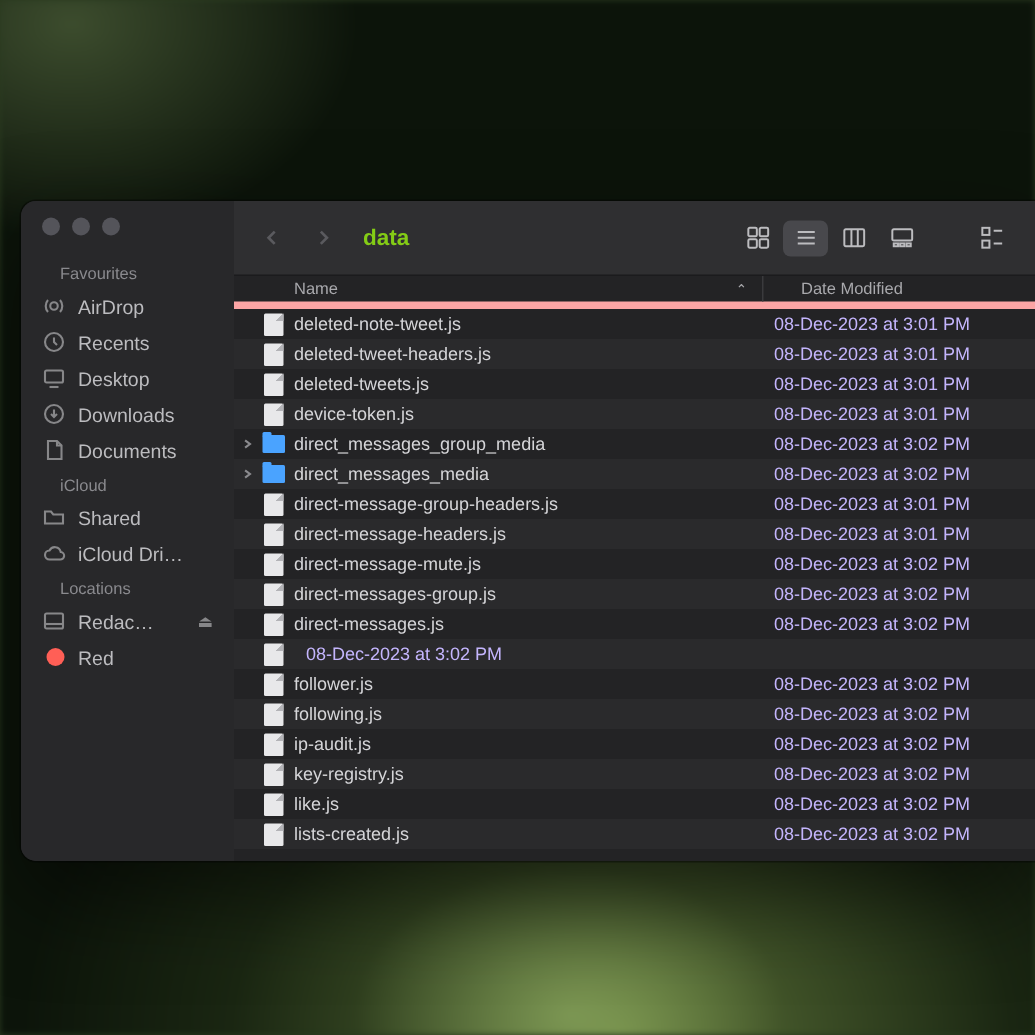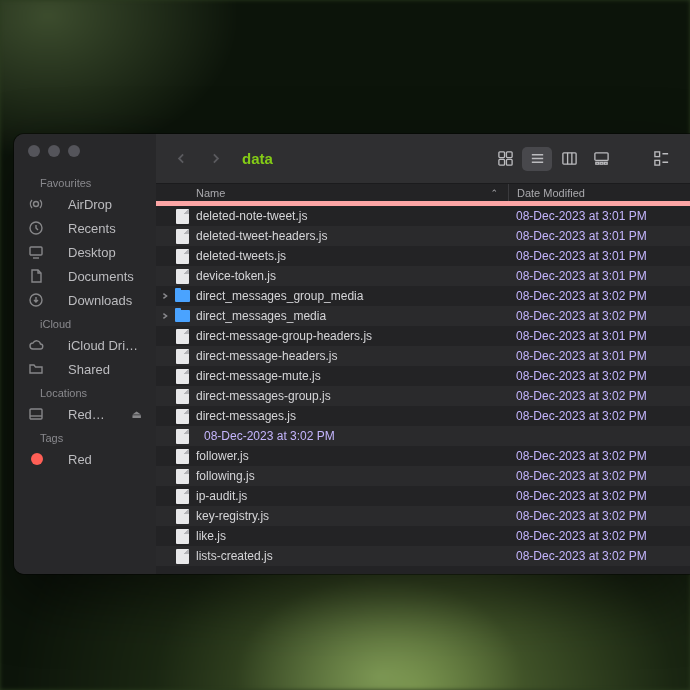--- a/index.html
+++ b/index.html
@@ -5,40 +5,40 @@
 *{margin:0;padding:0;box-sizing:border-box;font-family:-apple-system,BlinkMacSystemFont,"Segoe UI",Helvetica,Arial,sans-serif;-webkit-font-smoothing:antialiased}
 body{width:690px;height:690px;background:#2a3a1f;overflow:hidden;position:relative}
 .bg{position:absolute;inset:0;background:radial-gradient(ellipse 400px 300px at 60% 100%,#627a3a 0%,#3e5027 30%,#1a2612 65%,#0c140a 100%);filter:blur(2px)}
 .bg::before{content:"";position:absolute;inset:0;background:radial-gradient(ellipse 260px 180px at 55% 98%,rgba(168,200,120,.45) 0%,transparent 55%)}
 .bg::after{content:"";position:absolute;top:0;left:0;width:240px;height:160px;background:radial-gradient(ellipse at 20% 10%,rgba(72,90,54,.8) 0%,transparent 70%)}
 .window{position:absolute;top:134px;left:14px;right:0;height:440px;background:#2a2a2c;border-radius:10px 0 0 10px;display:flex;box-shadow:0 24px 60px rgba(0,0,0,.5),0 0 0 1px rgba(0,0,0,.4);overflow:hidden}
 .sidebar{width:142px;background:rgba(40,40,42,.85);backdrop-filter:blur(20px);display:flex;flex-direction:column;padding:11px 0 0;overflow:hidden}
 .traffic{display:flex;gap:8px;padding:0 0 14px 14px}
 .tl{width:12px;height:12px;border-radius:50%;background:#54545a}
 .section-h{font-size:11px;font-weight:400;color:#8a8a8e;padding:6px 26px 3px}
-.sb-item{display:flex;align-items:center;gap:24px;padding:4px 14px;font-size:13px;color:#bcbcbf;cursor:default;white-space:nowrap;overflow:hidden}
+.sb-item{display:flex;align-items:center;gap:8px;padding:4px 14px;font-size:13px;color:#bcbcbf;cursor:default;white-space:nowrap;overflow:hidden}
 .sb-item .lbl{overflow:hidden;text-overflow:ellipsis}
 .sb-icon{width:16px;height:16px;flex-shrink:0;display:flex;align-items:center;justify-content:center}
 .sb-icon svg{width:16px;height:16px;stroke:#878789;fill:none;stroke-width:1.4}
 .tag-dot{width:12px;height:12px;border-radius:50%;background:#ff5f56;margin-left:2px}
 .eject{margin-left:auto;color:#878789;font-size:11px}
 .content{flex:1;display:flex;flex-direction:column;background:#232325}
 .toolbar{height:50px;display:flex;align-items:center;padding:0 14px;gap:12px;background:#2f2f31;border-bottom:1px solid #1b1b1d}
 .nav-btn{width:22px;height:22px;display:flex;align-items:center;justify-content:center;cursor:default}
 .nav-btn svg{width:13px;height:13px;stroke:#8a8a8e;fill:none;stroke-width:2.2}
 .nav-btn.dim svg{stroke:#5a5a5e}
 .title{font-size:15px;font-weight:600;color:#84cc16;margin-left:4px}
 .spacer{flex:1}
 .view-btns{display:flex;gap:2px}
 .vbtn{width:30px;height:24px;display:flex;align-items:center;justify-content:center;border-radius:5px;cursor:default}
 .vbtn.active{background:#48484c}
 .vbtn svg{width:17px;height:17px;stroke:#bcbcbf;fill:none;stroke-width:1.4}
 .headers{display:flex;height:22px;border-bottom:5px solid #fca5a5;background:#232325;font-size:11px;color:#a9a9ad;align-items:center}
 .col-name{flex:1;padding-left:40px;display:flex;align-items:center;gap:6px}
-.col-date{width:182px;padding-left:8px;border-left:1px solid #3a3a3d;height:100%;display:flex;align-items:center}
+.col-date{width:182px;padding-left:25px;border-left:1px solid #3a3a3d;height:100%;display:flex;align-items:center}
 .sort-arr{margin-left:auto;margin-right:10px;font-size:9px;color:#a9a9ad}
 .rows{flex:1;overflow:hidden}
 .row{display:flex;align-items:center;height:20px;font-size:12px;color:#d5d5d8}
 .row:nth-child(even){background:#2a2a2c}
 .row:nth-child(odd){background:#232325}
 .row .indent{width:18px;display:flex;align-items:center;justify-content:center}
 .row .disc{width:8px;height:8px;stroke:#8a8a8e;fill:none;stroke-width:1.8}
 .row .icon{width:16px;height:16px;margin-right:6px;display:flex;align-items:center;justify-content:center;flex-shrink:0}
 .row .fname{flex:1;white-space:nowrap;overflow:hidden;text-overflow:ellipsis}
 .row .date{width:182px;padding-left:8px;color:#c4b5fd;white-space:nowrap}
@@ -83,64 +83,63 @@
             <svg viewBox="0 0 16 16">
               <rect x="2" y="3" width="12" height="8" rx="1"></rect>
               <path d="M5 14h6"></path>
             </svg>
           </span>
           <span class="lbl">Desktop</span>
         </div>
         <div class="sb-item">
           <span class="sb-icon">
             <svg viewBox="0 0 16 16">
+              <circle cx="8" cy="8" r="6"></circle>
+              <path d="M8 5v5M6 8l2 2 2-2"></path>
+            </svg>
+          </span>
+          <span class="lbl">Downloads</span>
+        </div>
+        <div class="sb-item">
+          <span class="sb-icon">
+            <svg viewBox="0 0 16 16">
               <path d="M4 2h6l3 3v9H4z"></path>
               <path d="M10 2v3h3"></path>
             </svg>
           </span>
           <span class="lbl">Documents</span>
         </div>
-        <div class="sb-item">
-          <span class="sb-icon">
-            <svg viewBox="0 0 16 16">
-              <circle cx="8" cy="8" r="6"></circle>
-              <path d="M8 5v5M6 8l2 2 2-2"></path>
-            </svg>
-          </span>
-          <span class="lbl">Downloads</span>
-        </div>
         <div class="section-h">iCloud</div>
         <div class="sb-item">
           <span class="sb-icon">
             <svg viewBox="0 0 16 16">
+              <path d="M2 4h4l1.5 2H14v6H2z"></path>
+            </svg>
+          </span>
+          <span class="lbl">Shared</span>
+        </div>
+        <div class="sb-item">
+          <span class="sb-icon">
+            <svg viewBox="0 0 16 16">
               <path d="M5 12a3 3 0 0 1 0-6 4 4 0 0 1 7.5 1A2.5 2.5 0 0 1 12 12z"></path>
             </svg>
           </span>
           <span class="lbl">iCloud Dri…</span>
-        </div>
-        <div class="sb-item">
-          <span class="sb-icon">
-            <svg viewBox="0 0 16 16">
-              <path d="M2 4h4l1.5 2H14v6H2z"></path>
-            </svg>
-          </span>
-          <span class="lbl">Shared</span>
         </div>
         <div class="section-h">Locations</div>
         <div class="sb-item">
           <span class="sb-icon">
             <svg viewBox="0 0 16 16">
               <rect x="2" y="3" width="12" height="10" rx="1"></rect>
               <line x1="2" y1="10" x2="14" y2="10"></line>
             </svg>
           </span>
           <span class="lbl">Redac…</span>
           <span class="eject">⏏</span>
         </div>
-        <div class="section-h">Tags</div>
         <div class="sb-item">
           <span class="sb-icon">
             <span class="tag-dot"></span>
           </span>
           <span class="lbl">Red</span>
         </div>
       </div>
   </div>
 
   <div class="content">

